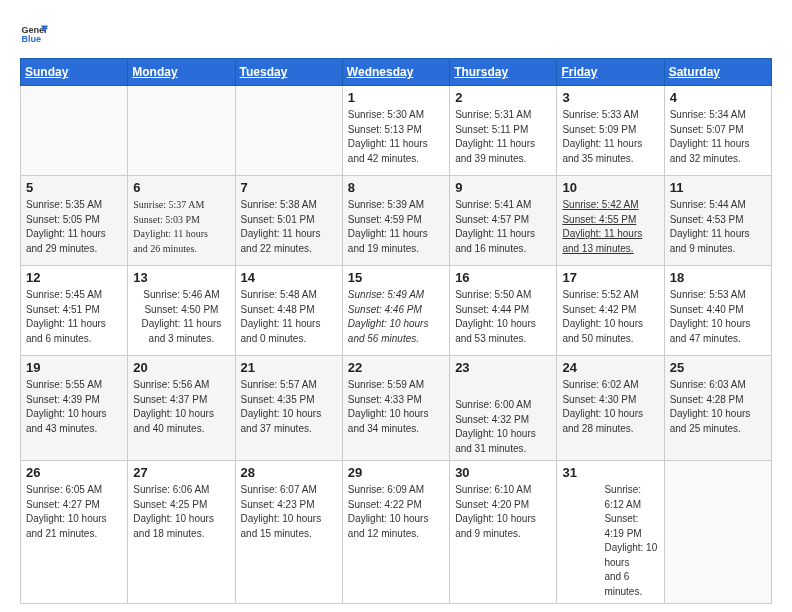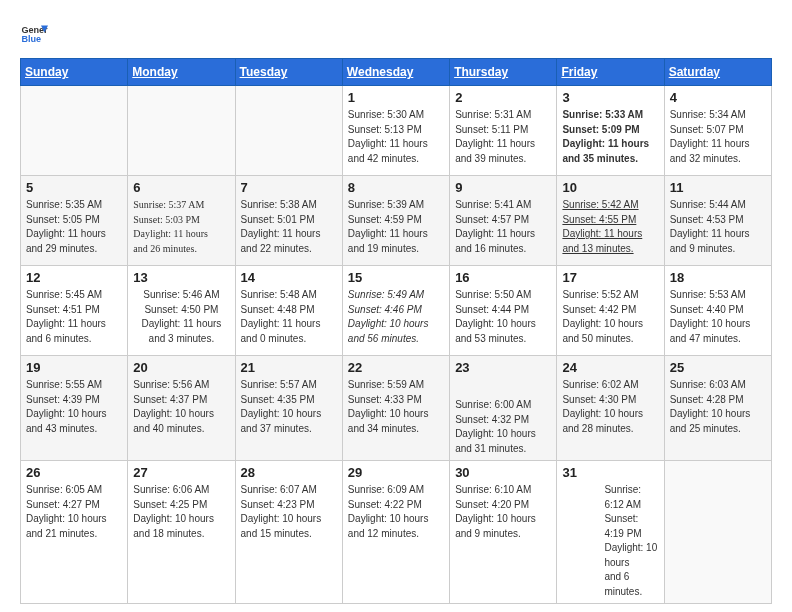--- a/index.html
+++ b/index.html
@@ -126,21 +126,21 @@
         </td>
         <td>
           <div class="day-number">2</div>
           <div class="day-detail" style="white-space: pre-line;">Sunrise: 5:31 AM
 Sunset: 5:11 PM
 Daylight: 11 hours
 and 39 minutes.</div>
         </td>
         <td>
           <div class="day-number">3</div>
-          <div class="day-detail" style="white-space: pre-line; font-weight: bold;">Sunrise: 5:33 AM
+          <div class="day-detail" style="white-space: pre-line;">Sunrise: 5:33 AM
 Sunset: 5:09 PM
 Daylight: 11 hours
 and 35 minutes.</div>
         </td>
         <td>
           <div class="day-number">4</div>
           <div class="day-detail" style="white-space: pre-line;">Sunrise: 5:34 AM
 Sunset: 5:07 PM
 Daylight: 11 hours
 and 32 minutes.</div>

